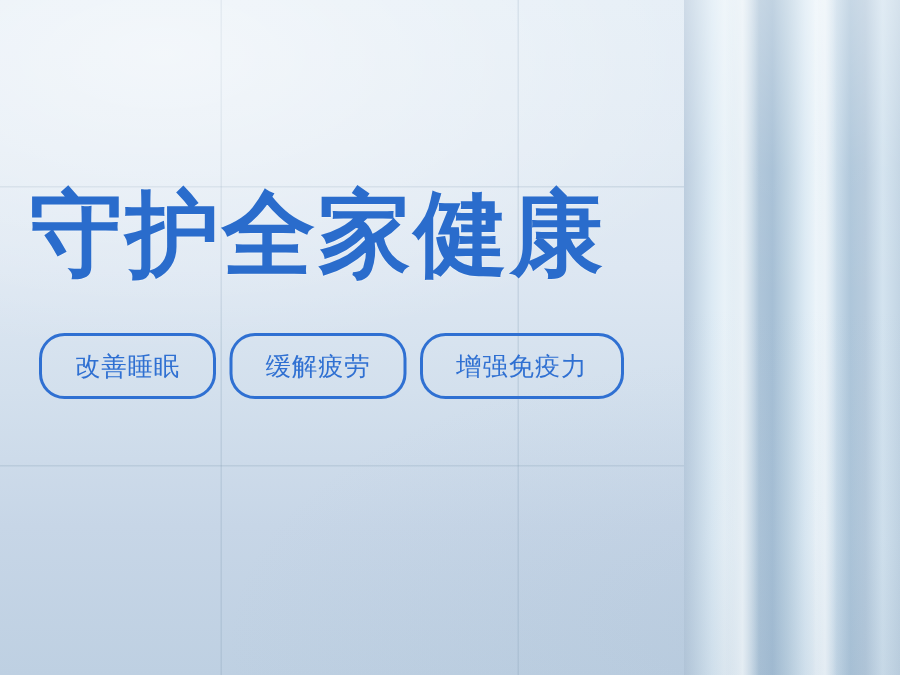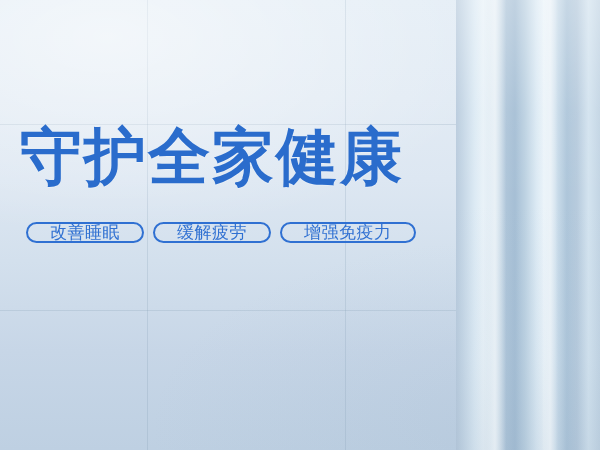--- a/index.html
+++ b/index.html
@@ -113,21 +113,21 @@
   
   #pills {
     position: absolute;
     left: 26px;
     top: 222px;
     display: flex;
     align-items: center;
     gap: 9px;
   }
   .pill {
-    height: 21px;
+    height: 44px;
     box-sizing: border-box;
     border: 2px solid #2f70d2;
     border-radius: 17px;
     display: flex;
     align-items: center;
     justify-content: center;
     padding: 0 22px;
     color: #2f70d2;
     font-size: 17px;
     line-height: 17px;

